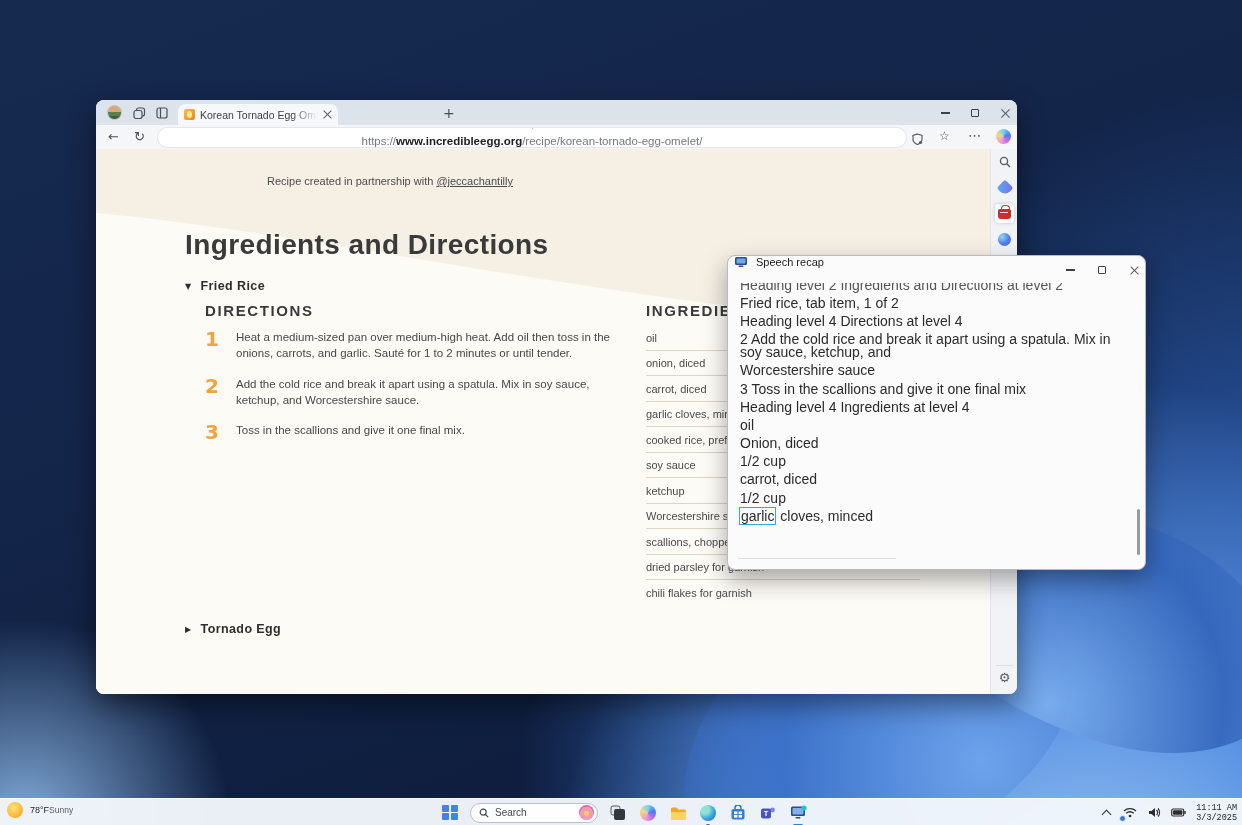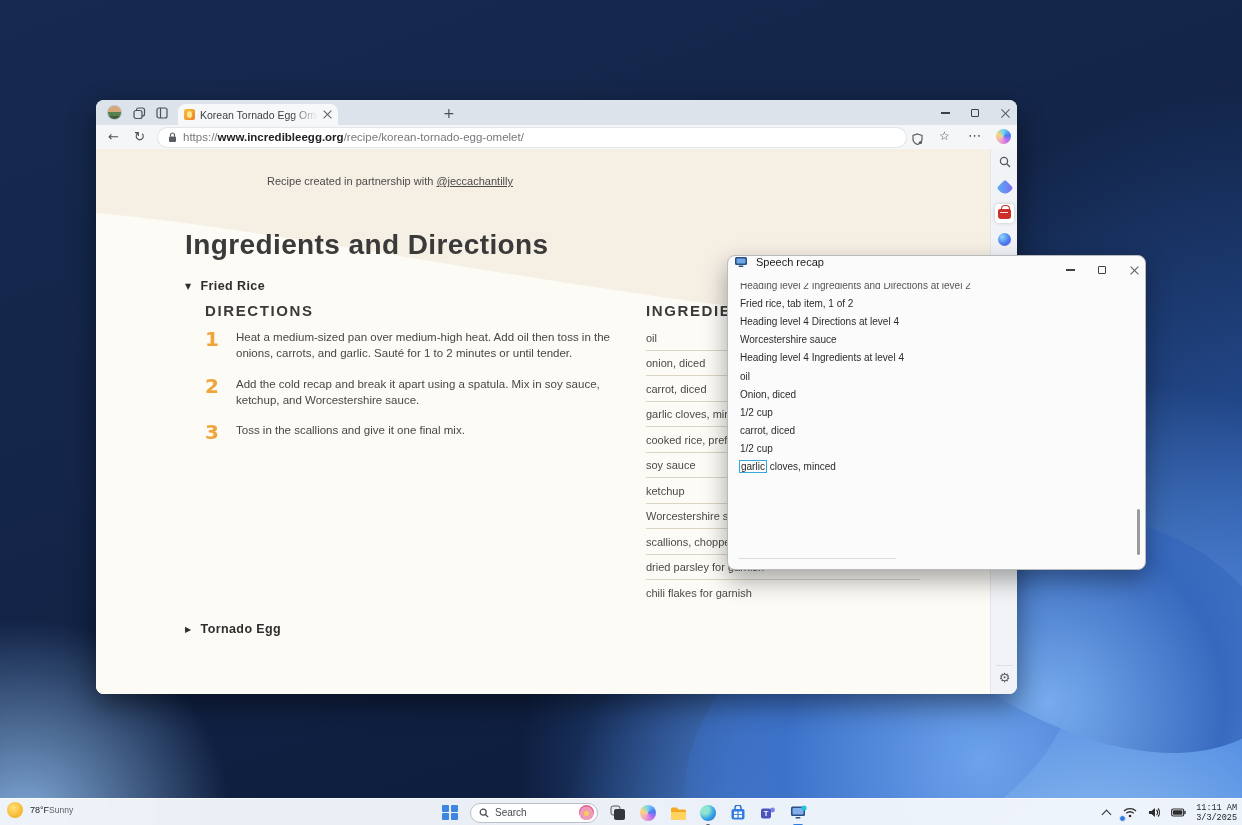--- a/index.html
+++ b/index.html
@@ -39,21 +39,21 @@
   .x-icon::before,.x-icon::after{ content:""; position:absolute; left:-1px; top:4px; width:11px; height:1.2px; background:#5a5d61; }
   .x-icon::before{ transform:rotate(45deg);} .x-icon::after{ transform:rotate(-45deg);}
   #newtab { left:347px; top:6px; font-size:14px; color:#4a4d51; line-height:14px; }
   .winctl { top:7px; width:22px; height:12px; display:flex; align-items:center; justify-content:center; }
   .min-bar { width:9px; height:1.2px; background:#3e4043; }
   .max-box { width:8px; height:8px; border:1.2px solid #3e4043; border-radius:1px; }
 
   #toolbar { left:0; top:25px; width:100%; height:24px; background:#f5f6f8; display:flex; align-items:center; }
   .tb-icon { color:#4c4f53; font-size:13px; line-height:1; }
   #urlbar { left:62px; top:2.5px; width:748px; height:19px; background:#ffffff; border-radius:10px;
-    display:flex; align-items:center; padding:0 10px; gap:6px; box-shadow:0 0 0 1px #e3e6ea; }
+    display:flex; align-items:center; padding:0 10px; gap:6px; box-shadow:0 0 0 1px #e3e6ea;flex-direction:column; }
   #url-text { font-size:11.5px; color:#76787c; white-space:nowrap; }
   #url-text b { color:#202124; font-weight:700; }
 
   #sidebar { right:0; top:49px; width:27px; bottom:0; background:#f1f3f6; border-left:1px solid #e2e5e9; }
   .sb-icon { left:4px; width:19px; height:19px; display:flex; align-items:center; justify-content:center; border-radius:4px; }
   .tag-shape { width:12px; height:12px; border-radius:3px 3px 3px 7px; transform:rotate(-45deg);
     background:linear-gradient(135deg,#57b0f6,#7a6cf0); }
   .basket-active { background:#fff; box-shadow:0 0 4px rgba(0,0,0,.18); }
   .basket { width:13px; height:10px; background:#cc2f2a; border-radius:2px 2px 3px 3px; position:relative; }
   .basket::before { content:""; position:absolute; left:2.5px; top:-4px; width:7px; height:6px; border:1.5px solid #cc2f2a; border-bottom:none; border-radius:4px 4px 0 0; }
@@ -81,21 +81,21 @@
   .ing-row { padding:6.5px 0 6px; border-bottom:1px solid #dcd4c5; font-size:11px; color:#4a4a4a; }
   .ing-row:last-child { border-bottom:none; }
 
   
   #recap { left:727px; top:255px; width:419px; height:315px; background:#fbfbfb; border-radius:8px;
     border:1px solid #b9babc; box-shadow:0 10px 24px rgba(0,0,0,.35); z-index:50; overflow:hidden; }
   #recap-titlebar { left:0; top:0; width:100%; height:27px; display:flex; align-items:flex-start; padding:0 6px; gap:8px; }
   #recap-title { font-size:11px; color:#1b1b1b; }
   .recap-ctl { top:8px; width:24px; height:12px; display:flex; align-items:center; justify-content:center; }
   #recap-body { left:0; top:27px; width:100%; height:288px; padding:0 12px; overflow:hidden; }
-  .rline { font-size:10px; line-height:13px; color:#2b2b2b; padding:2.6px 0; }
+  .rline { font-size:14px; line-height:13px; color:#2b2b2b; padding:2.6px 0; }
   .rline.cut { margin-top:-7px; color:#555; }
   .hl { border:1.3px solid #35a8d8; padding:0 1px; margin-left:-1px; }
   #recap-scrollthumb { right:5px; top:253px; width:3px; height:46px; background:#9a9a9a; border-radius:2px; }
   #recap-divider { left:10px; bottom:10px; width:158px; height:1px; background:#dedede; }
 
   
   #taskbar { left:0; bottom:0; width:1242px; height:27px; background:rgba(242,246,251,.97);
     border-top:1px solid rgba(255,255,255,.7); z-index:100; }
   #weather { left:7px; top:3px; display:flex; align-items:center; gap:7px; }
   #sun { width:16px; height:16px; border-radius:50%; background:radial-gradient(circle at 40% 35%, #ffe27a, #f6b52c 70%, #eda11d); }
@@ -217,21 +217,21 @@
       </div>
 
       <div id="directions-h" class="abs col-heading">DIRECTIONS</div>
       <div id="steps" class="abs">
         <div class="step">
           <span class="step-num glyph">1</span>
           <span class="step-text">Heat a medium-sized pan over medium-high heat. Add oil then toss in the onions, carrots, and garlic. Sauté for 1 to 2 minutes or until tender.</span>
         </div>
         <div class="step">
           <span class="step-num glyph">2</span>
-          <span class="step-text">Add the cold recap and break it apart using a spatula. Mix in soy sauce, ketchup, and Worcestershire sauce.</span>
+          <span class="step-text">Add the cold rice and break it apart using a spatula. Mix in soy sauce, ketchup, and Worcestershire sauce.</span>
         </div>
         <div class="step">
           <span class="step-num glyph">3</span>
           <span class="step-text">Toss in the scallions and give it one final mix.</span>
         </div>
       </div>
 
       <div id="ingredients-h" class="abs col-heading">INGREDIENTS</div>
       <div id="ing-list" class="abs">
         <div class="ing-row">oil</div>
@@ -269,21 +269,23 @@
           <span class="max-box"></span>
         </div>
       <div class="abs recap-ctl" style="left:394px;">
           <span class="x-icon"></span>
         </div>
     </div>
     <div id="recap-body" class="abs">
       <div class="rline cut">Heading level 2 Ingredients and Directions at level 2</div>
       <div class="rline">Fried rice, tab item, 1 of 2</div>
       <div class="rline">Heading level 4 Directions at level 4</div>
+      <div class="rline">2 Add the cold rice and break it apart using a spatula. Mix in soy sauce, ketchup, and</div>
       <div class="rline">Worcestershire sauce</div>
+      <div class="rline">3 Toss in the scallions and give it one final mix</div>
       <div class="rline">Heading level 4 Ingredients at level 4</div>
       <div class="rline">oil</div>
       <div class="rline">Onion, diced</div>
       <div class="rline">1/2 cup</div>
       <div class="rline">carrot, diced</div>
       <div class="rline">1/2 cup</div>
       <div class="rline"><span class="hl">garlic</span><span> cloves, minced</span></div>
     </div>
     <div id="recap-scrollthumb" class="abs"></div>
     <div id="recap-divider" class="abs"></div>

